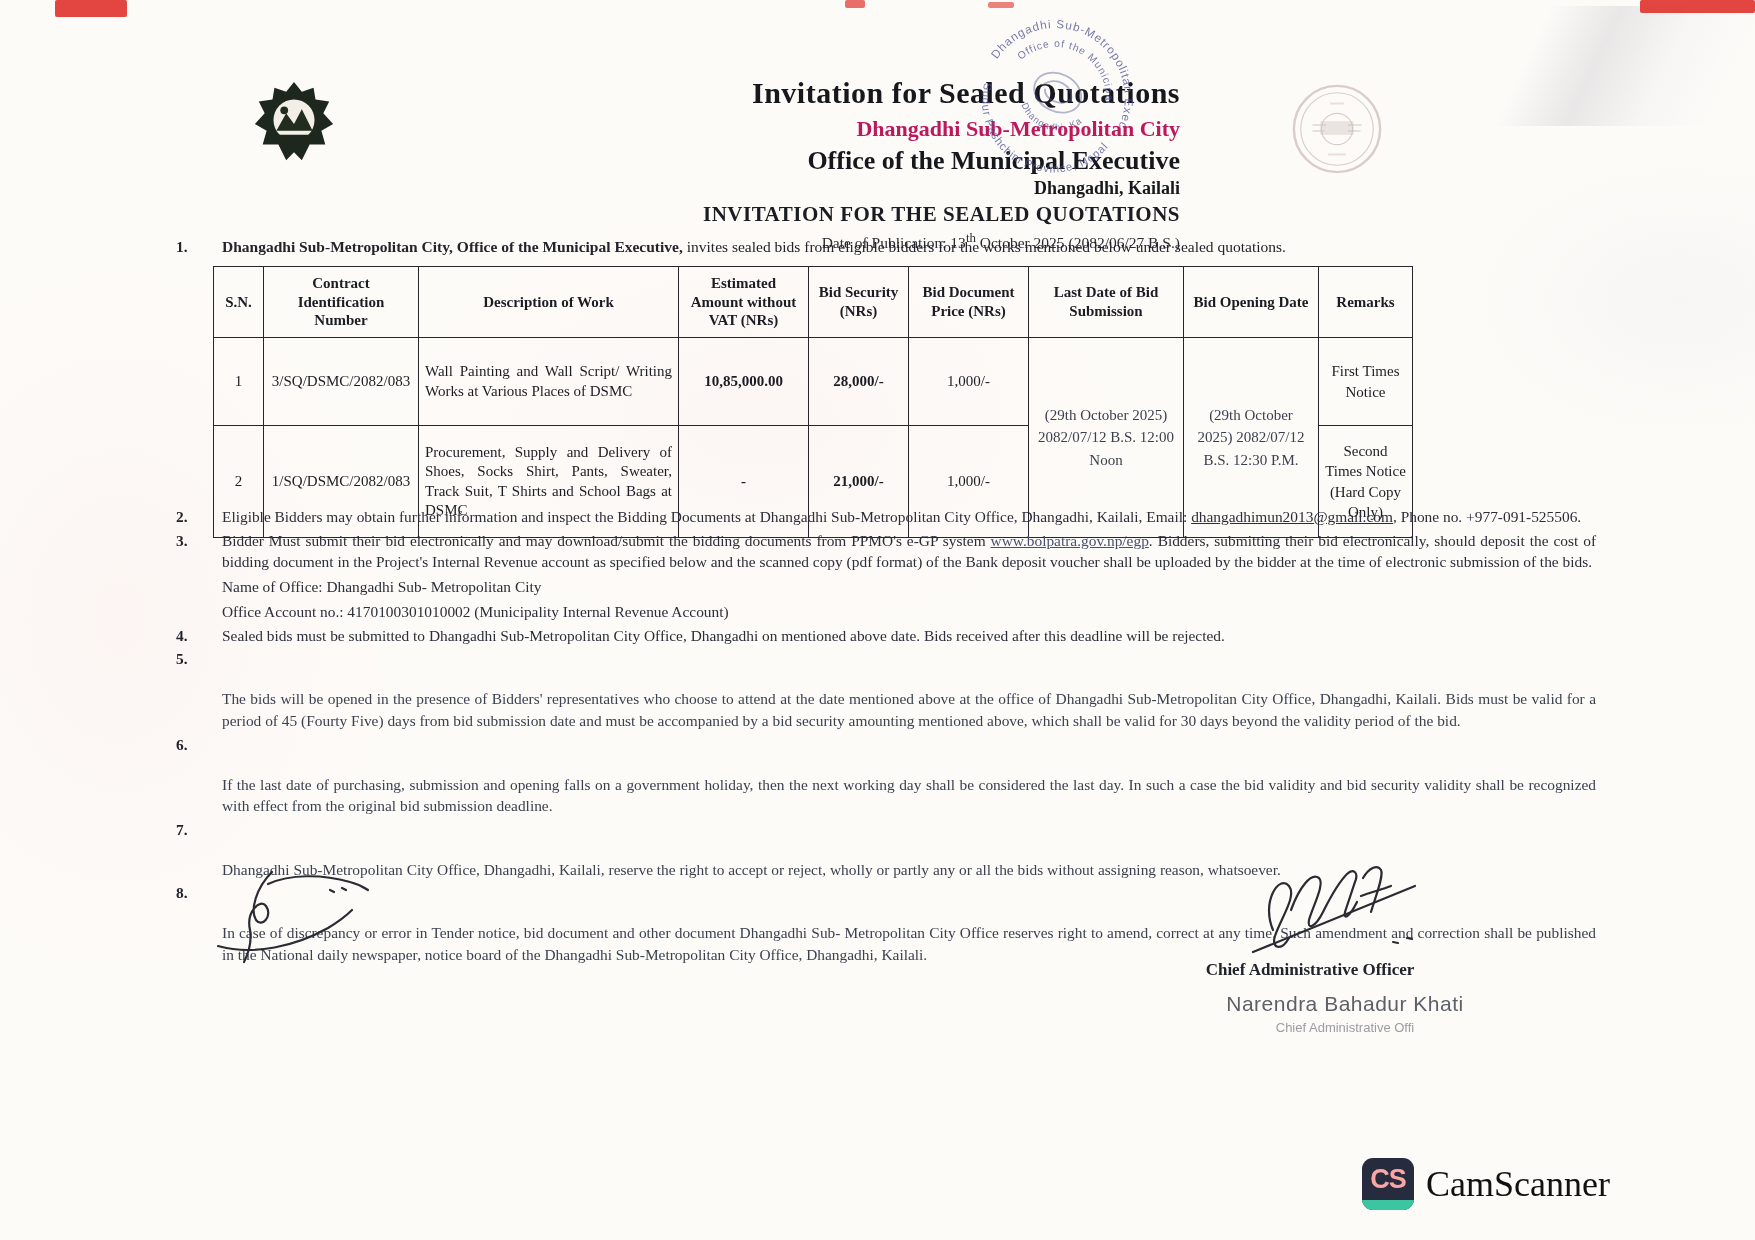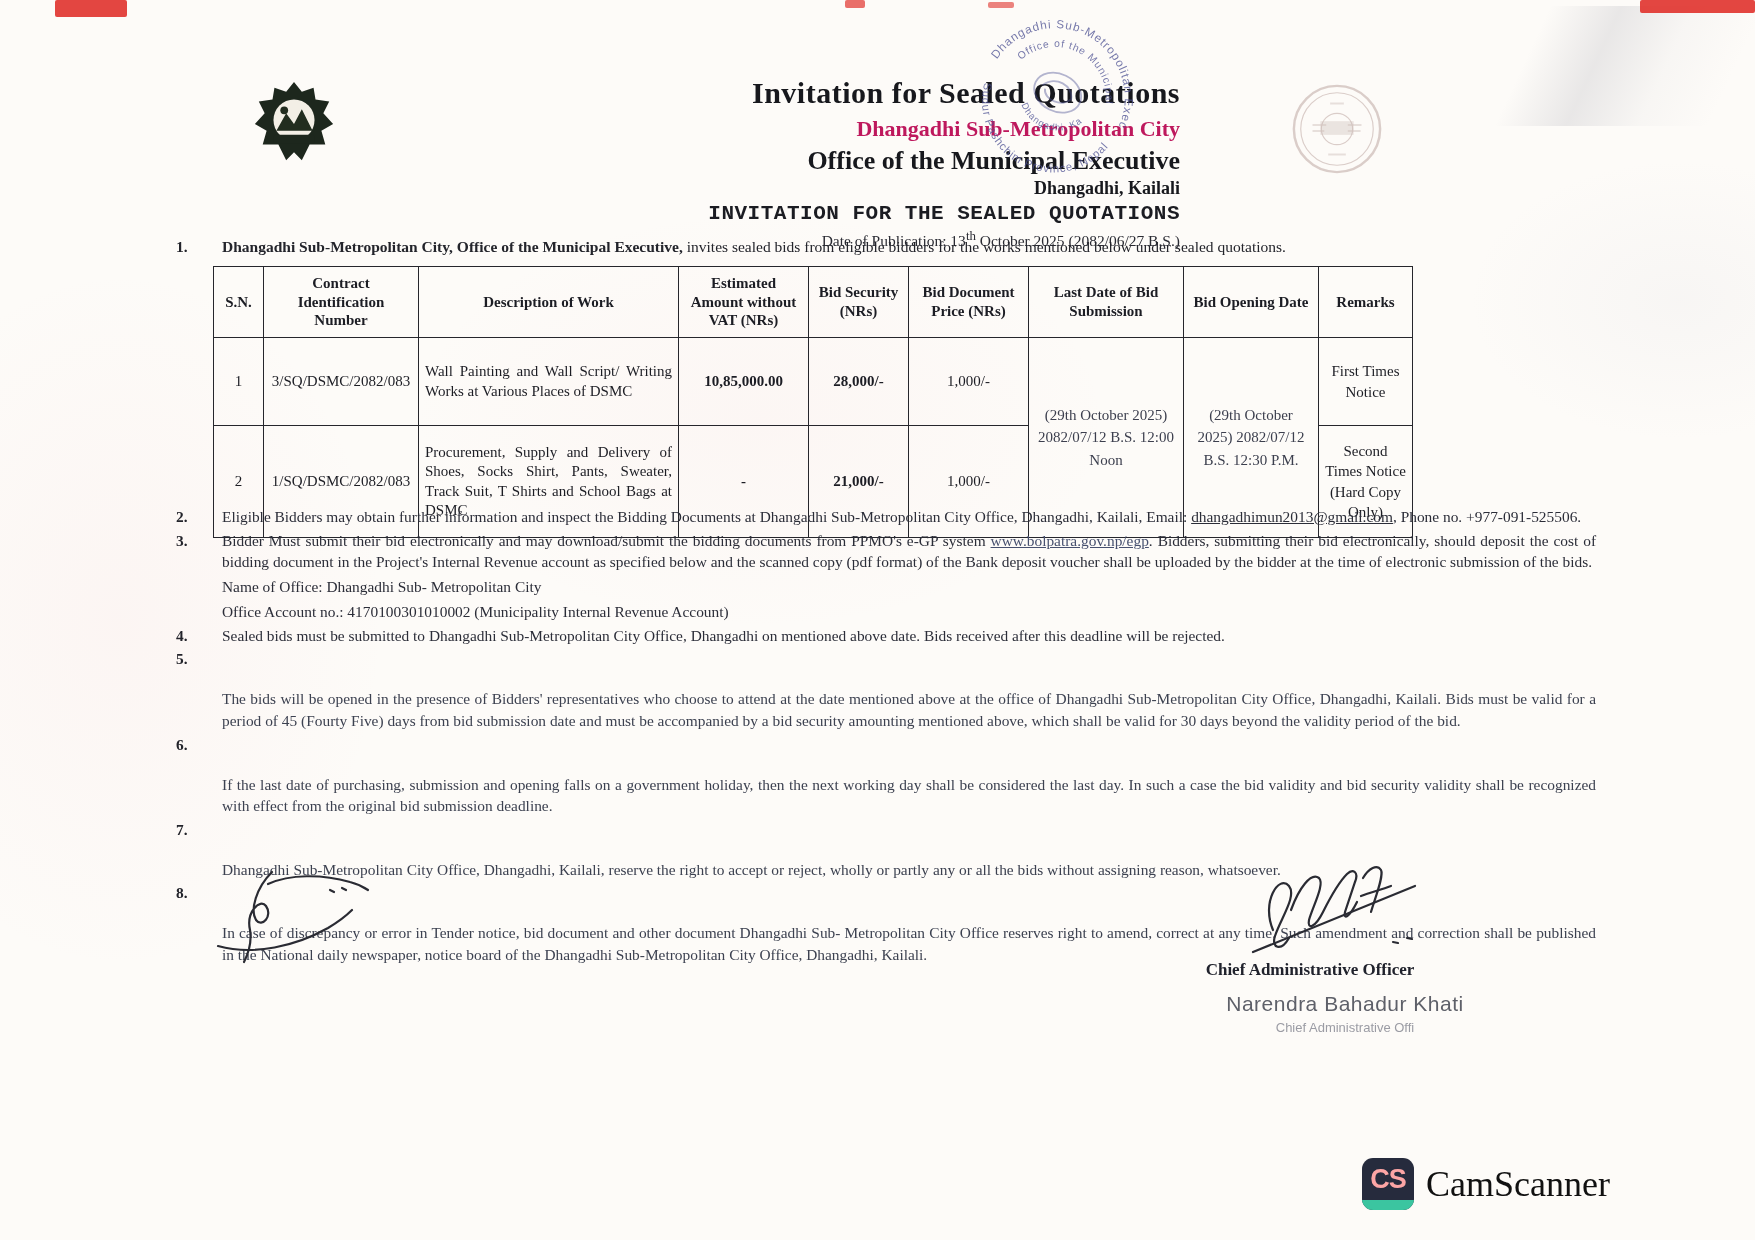--- a/index.html
+++ b/index.html
@@ -14,21 +14,21 @@
         background:linear-gradient(115deg, transparent 40%, rgba(160,160,170,0.22) 55%, rgba(200,200,205,0.10) 70%, transparent 85%);}
   .artifact{position:absolute;background:#e0322c;border-radius:2px;opacity:.9;}
 
   
   .emblem{position:absolute;left:243px;top:80px;width:102px;height:88px;}
   .head-center{position:absolute;left:420px;top:76px;width:760px;text-align:right;}
   .h-script{font-size:30px;font-weight:bold;letter-spacing:.5px;color:#17181d;}
   .h-org{font-size:22px;font-weight:bold;margin-top:6px;color:#be185d;}
   .h-office{font-size:26px;font-weight:bold;margin-top:4px;color:#17181d;}
   .h-place{font-size:18px;font-weight:bold;margin-top:2px;color:#17181d;}
-  .h-notice{font-size:21px;font-weight:bold;letter-spacing:.5px;margin-top:3px;color:#1b1c22;font-family:Liberation Mono, monospace;}
+  .h-notice{font-size:21px;font-weight:bold;letter-spacing:.5px;margin-top:3px;color:#1b1c22;}
   .h-date{font-size:15.5px;margin-top:3px;color:#2a2b33;}
   .stamp1{position:absolute;left:962px;top:2px;width:188px;height:188px;transform:rotate(26deg);opacity:.85;}
   .stamp2{position:absolute;left:1283px;top:80px;width:108px;height:98px;opacity:.75;}
 
   
   .clause1{position:absolute;left:176px;top:237px;width:1420px;display:flex;font-size:15.5px;line-height:1.35;}
   .cnum{width:46px;font-weight:bold;flex:none;}
   .c1text{flex:1;text-align:justify;}
   .b{font-weight:bold;}
 

